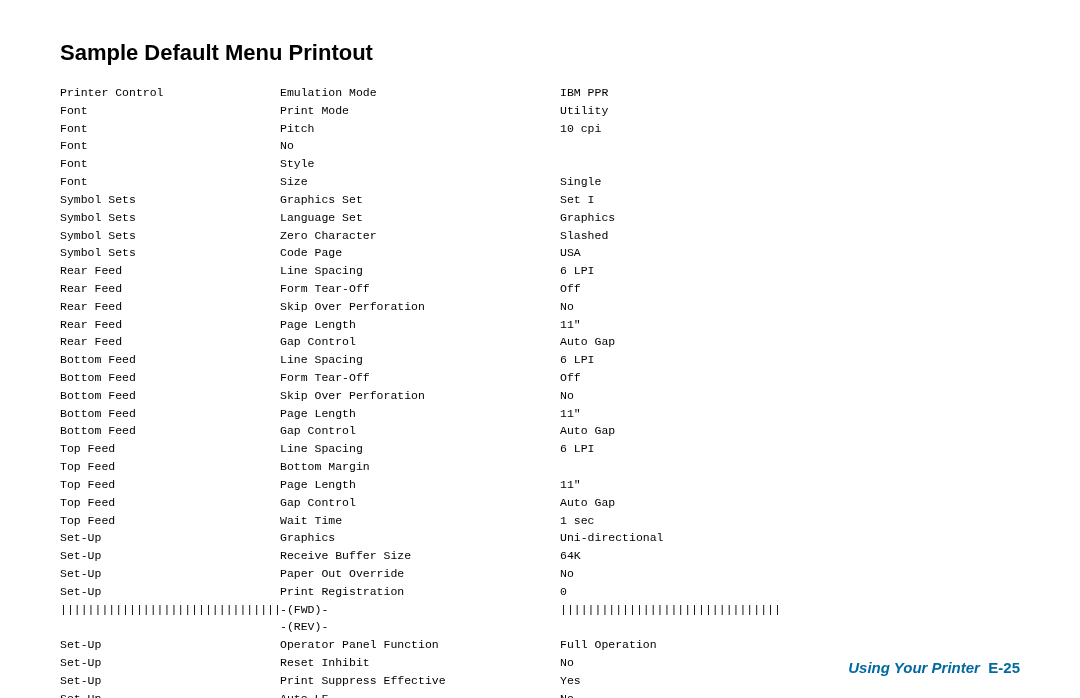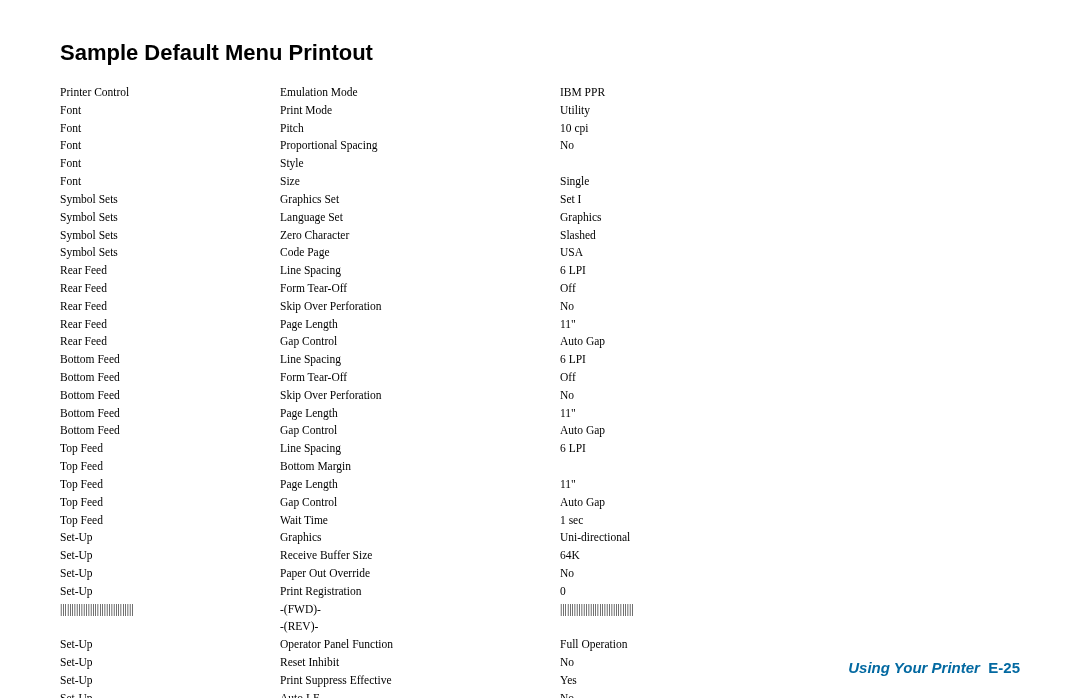--- a/index.html
+++ b/index.html
@@ -25,21 +25,20 @@
     .content-table {
       font-family: 'Courier New', Courier, monospace;
       font-size: 11.5px;
       line-height: 1.55;
       color: #000;
       width: 100%;
     }
     .row {
       display: flex;
       width: 100%;
-      font-family: Liberation Serif, serif;
     }
     .col1 {
       width: 220px;
       min-width: 220px;
     }
     .col2 {
       width: 280px;
       min-width: 280px;
     }
     .col3 {
@@ -76,21 +75,20 @@
         <div class="col2">Print Mode</div>
         <div class="col3">Utility</div>
       </div>
       <div class="row">
         <div class="col1">Font</div>
         <div class="col2">Pitch</div>
         <div class="col3">10 cpi</div>
       </div>
       <div class="row">
         <div class="col1">Font</div>
-        <div class="col2">Proportional Spacing</div>
         <div class="col3">No</div>
       </div>
       <div class="row">
         <div class="col1">Font</div>
         <div class="col2">Style</div>
       </div>
       <div class="row">
         <div class="col1">Font</div>
         <div class="col2">Size</div>
         <div class="col3">Single</div>

